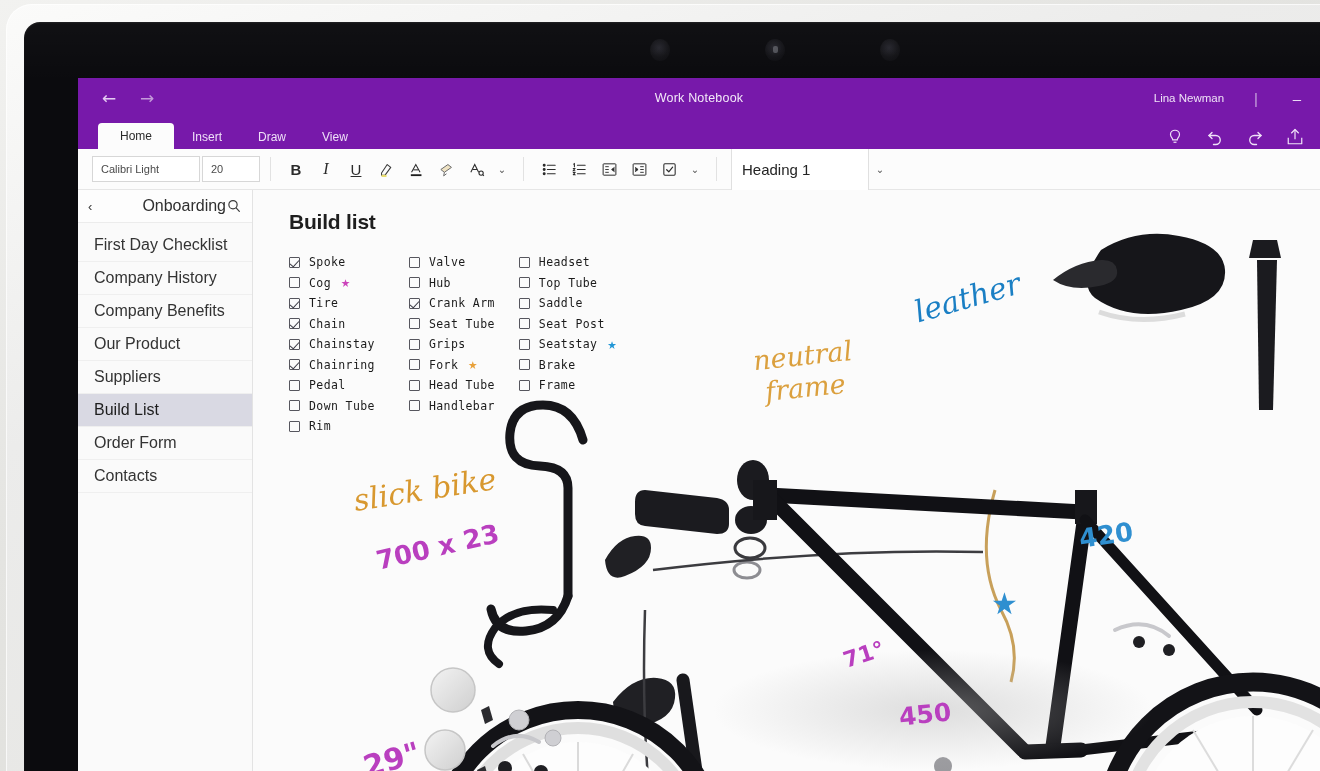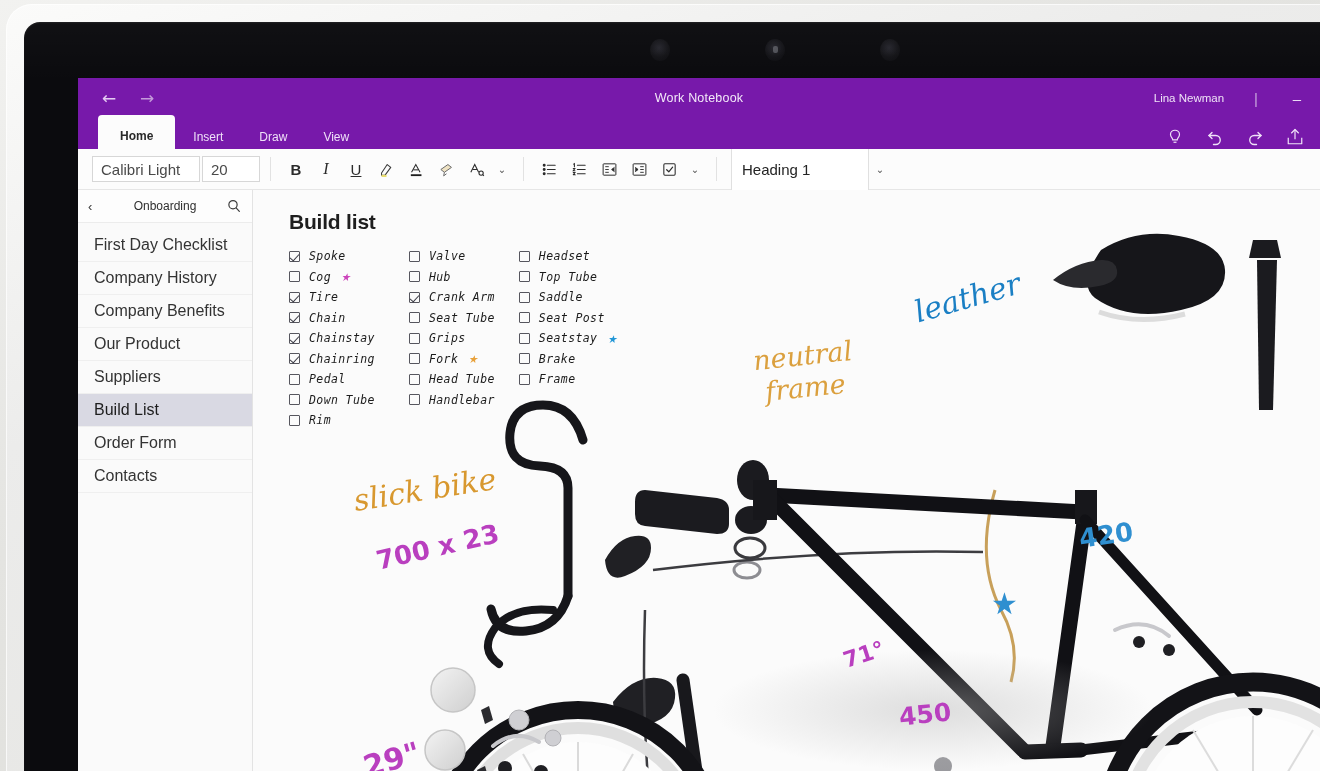--- a/index.html
+++ b/index.html
@@ -83,40 +83,40 @@
     height: 31px; background: #7719aa;
     display: flex; align-items: flex-end; padding-left: 20px; position: relative;
   }
   .ribbon-tab {
     font-size: 12px; color: #efe0f8;
     padding: 6px 18px 7px; line-height: 1;
     position: relative; top: 1px;
   }
   .ribbon-tab.active {
     background: #fcfcfc; color: #2a2a2a;
-    border-radius: 4px 4px 0 0; padding: 15px 22px 8px;
-    font-weight: 700;
+    border-radius: 4px 4px 0 0; padding: 7px 22px 8px;
+    font-weight: 400;
   }
   #ribbon-tab-icons {
     position: absolute; right: 16px; bottom: 3px;
     display: flex; gap: 22px; align-items: center;
   }
   .tab-icon { width: 18px; height: 18px; color: #f0e2f8; }
   .tab-icon svg { width: 100%; height: 100%; display: block; }
 
   
   #toolbar {
     height: 41px; background: #fcfcfc;
     border-bottom: 1px solid #e6e6e6;
     display: flex; align-items: center; padding-left: 14px; gap: 0;
   }
   .font-box {
     height: 26px; border: 1px solid #d7d7d7; background: #fff;
     display: flex; align-items: center; padding: 0 8px;
-    font-size: 15px; color: #4a4a4a;
+    font-size: 11px; color: #4a4a4a;
   }
   #font-name-box { width: 108px; }
   #font-size-box { width: 58px; margin-left: 2px; }
   .tb-sep { width:1px; height:24px; background:#e2e2e2; margin:0 10px; }
   .tb-btn {
     width: 30px; height: 30px; display:flex; align-items:center; justify-content:center;
     color: #2b2b2b; font-size: 15px;
   }
   .tb-btn svg { width:17px; height:17px; display:block; }
   #bold-btn { font-weight: bold; font-size: 15px; }
@@ -137,21 +137,21 @@
     border-right: 1px solid #e3e3e3;
     display: flex; flex-direction: column;
   }
   #sidebar-header {
     height: 33px; display: flex; align-items: center;
     padding: 0 10px; background: #fdfdfd;
     border-bottom: 1px solid #ececec;
   }
   #sidebar-back { font-size: 13px; color: #3b3b3b; width: 16px; }
   #notebook-name {
-    flex: 1; text-align: center; font-size: 12px; color: #2f2f2f;
+    flex: 1; text-align: right; font-size: 16px; color: #2f2f2f;
   }
   #sidebar-search { width: 16px; height:16px; color:#3b3b3b; }
   #sidebar-search svg { width:100%; height:100%; display:block; }
 
   #page-list { padding-top: 6px; }
   .page-item {
     height: 33px; display: flex; align-items: center;
     padding-left: 16px; font-size: 16px; color: #333;
     border-bottom: 1px solid #efefef;
   }
@@ -159,21 +159,21 @@
 
   
   #note-page { flex: 1; position: relative; background: #fff; overflow: hidden; }
   #page-title {
     position: absolute; left: 36px; top: 20px;
     font-size: 21px; font-weight: 600; color: #1e1e1e;
     letter-spacing: -.2px;
   }
 
   
-  #checklist { position: absolute; left: 36px; top: 56px; display: flex; font-style: italic; }
+  #checklist { position: absolute; left: 36px; top: 62px; display: flex; }
   .check-col { margin-right: 34px; }
   .check-col:nth-child(2) { margin-right: 24px; }
   .check-row {
     display: flex; align-items: center; height: 20.5px;
     font-family: "DejaVu Sans Mono", monospace;
     font-size: 11.5px; color: #1b1b1b; letter-spacing: .4px;
   }
   .cbox {
     width: 11px; height: 11px; border: 1.2px solid #56565e;
     margin-right: 9px; flex: none; position: relative; border-radius: 1px;

